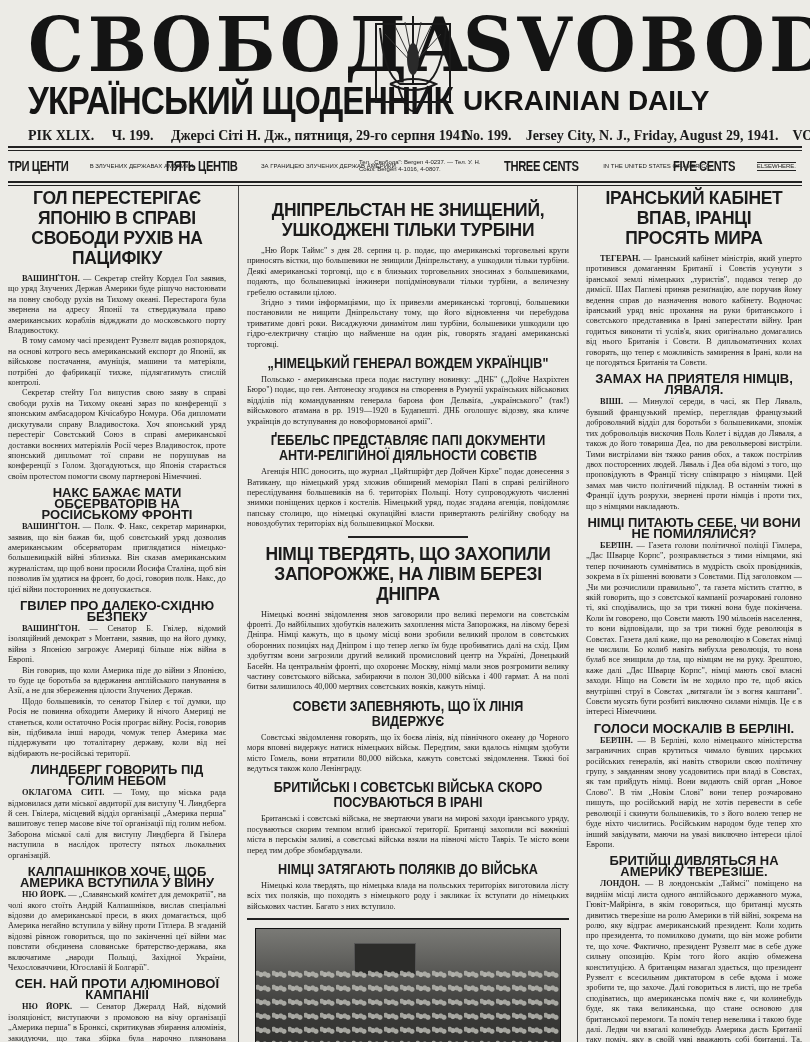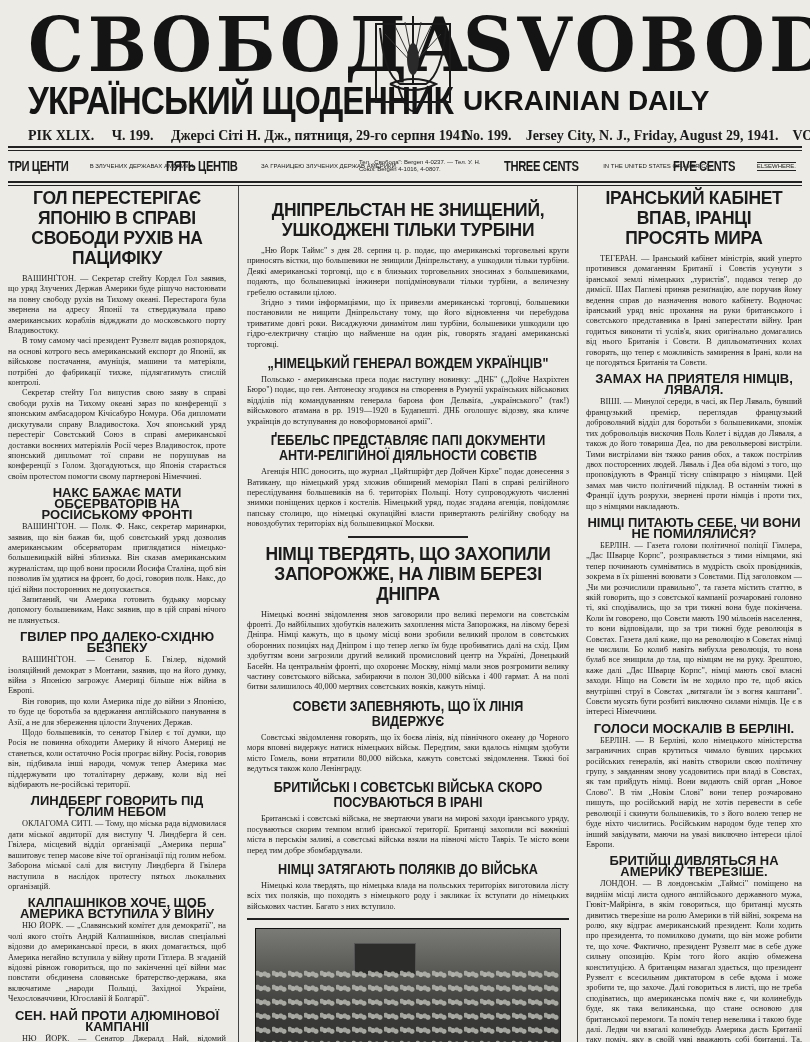--- a/index.html
+++ b/index.html
@@ -22,21 +22,21 @@
   .pricebar .tel{font-size:6px;line-height:7px;margin-left:20px;}
   .cols{position:absolute;top:182px;left:8px;right:8px;bottom:0;}
   .col{position:absolute;top:4px;bottom:0;overflow:hidden;font-size:8.3px;line-height:10.4px;text-align:justify;}
   .c1{left:0;width:218px;}
   .c2{left:230px;width:340px;border-left:1px solid #444;border-right:1px solid #444;padding:12px 8px;box-sizing:border-box;}
   .c3{left:578px;width:216px;}
   h1.hl{font-family:"Liberation Sans",sans-serif;font-weight:bold;font-size:19px;line-height:20px;text-align:center;margin:2px 0 6px 0;letter-spacing:-0.3px;transform:scaleX(0.92);}
   h2.hl{font-family:"Liberation Sans",sans-serif;font-weight:bold;font-size:14px;line-height:15px;text-align:center;margin:6px 0 4px;transform:scaleX(0.9);}
   h3.hl{font-family:Liberation Sans, sans-serif;font-weight:bold;font-size:13px;line-height:11px;text-align:center;margin:5px 0 2px;}
   p{margin:0;text-indent:14px;}
-  .dl{font-weight:normal;}
+  .dl{font-weight:bold;}
   .sep{width:120px;border-top:2px solid #222;margin:6px auto;}
   .photo{position:relative;height:212px;margin:8px 8px 0;background:linear-gradient(180deg,#7a7a76 0%,#5b5b58 18%,#3a3a38 40%,#2b2b29 70%,#1e1e1c 100%);border:1px solid #111;overflow:hidden;}
   .photo .bld{position:absolute;left:98px;top:14px;width:60px;height:30px;background:#2c2c2a;border:1px solid #555;}
   .photo .crowd{position:absolute;left:0;right:0;top:40px;bottom:0;background:
      radial-gradient(circle at 10% 30%,#bdbdb6 2px,transparent 3px),
      radial-gradient(circle at 30% 40%,#c9c9c3 2px,transparent 3px),
      radial-gradient(circle at 55% 35%,#bfbfb8 2px,transparent 3px),
      radial-gradient(circle at 75% 45%,#c4c4bd 2px,transparent 3px);background-size:16px 14px;opacity:0.8;}
   .photo .car{position:absolute;left:70px;top:120px;width:90px;height:40px;border-radius:40px 40px 4px 4px;background:#1a1a18;}
 </style>
@@ -104,21 +104,20 @@
 
     <div class="col c1">
       <h1 class="hl">ГОЛ ПЕРЕСТЕРІГАЄ ЯПОНІЮ В СПРАВІ СВОБОДИ РУХІВ НА ПАЦИФІКУ</h1>
       <div>
         <p><span class="dl">ВАШИНҐТОН.</span> <span>— Секретар стейту Кордел Гол заявив, що уряд Злучених Держав Америки буде рішучо настоювати на повну свободу рухів на Тихому океані. Перестарога була звернена на адресу Японії та стверджувала право американських кораблів віджджати до московського порту Владивостоку.</span></p>
         <p>В тому самому часі президент Рузвелт видав розпорядок, на основі котрого весь американський експорт до Японії, як військове постачання, амуніція, машини та матеріяли, потрібні до фабрикації тихже, підлягатимуть стислій контролі.</p>
         <p>Секретар стейту Гол випустив свою заяву в справі свободи рухів на Тихому океані зараз по конференції з японським амбасадором Кічісабуро Номура. Оба дипломати дискутували справу Владивостока. Хоч японський уряд перестеріг Совєтський Союз в справі американської доставки воєнних матеріялів Росії через Владивосток, проте японський дипльомат тої справи не порушував на конференції з Голом. Здогадуються, що Японія старається своїм протестом помогти свому партнерові Німеччині.</p>
       </div>
       <h3 class="hl">НАКС БАЖАЄ МАТИ ОБСЕРВАТОРІВ НА РОСІЙСЬКОМУ ФРОНТІ</h3>
       <p><span class="dl">ВАШИНҐТОН.</span> <span>— Полк. Ф. Накс, секретар маринарки, заявив, що він бажав би, щоб совєтський уряд дозволив американським обсерваторам приглядатися німецько-большевицькій війні зблизька. Він сказав американським журналістам, що щоб вони просили Йосифа Сталіна, щоб він позволив їм удатися на фронт, бо досі, говорив полк. Накс, до цієї війни посторонних не допускається.</span></p>
-      <p>Запитаний, чи Америка готовить будьяку морську допомогу большевикам, Накс заявив, що в цій справі нічого не плянується.</p>
       <h3 class="hl">ГВІЛЕР ПРО ДАЛЕКО-СХІДНЮ БЕЗПЕКУ</h3>
       <p><span class="dl">ВАШИНҐТОН.</span> <span>— Сенатор Б. Гвілер, відомий ізоляційний демократ з Монтани, заявив, що на його думку, війна з Японією загрожує Америці більше ніж війна в Европі.</span></p>
       <p>Він говорив, що коли Америка піде до війни з Японією, то буде це боротьба за вдержання англійського панування в Азії, а не для збереження цілости Злучених Держав.</p>
       <p>Щодо большевиків, то сенатор Гвілер є тої думки, що Росія не повинна обходити Америку й нічого Америці не станеться, коли остаточно Росія програє війну. Росія, говорив він, підбивала інші народи, чомуж тепер Америка має піддержувати цю тоталітарну державу, коли від неї відбирають не-російські території.</p>
       <h3 class="hl">ЛИНДБЕРГ ГОВОРИТЬ ПІД ГОЛИМ НЕБОМ</h3>
       <p><span class="dl">ОКЛАГОМА СИТІ.</span> <span>— Тому, що міська рада відмовилася дати міської авдиторії для виступу Ч. Линдберга й сен. Гвілера, місцевий відділ організації „Америка перша" вашитовує тепер масове віче тої організації під голим небом. Заборона міської салі для виступу Линдберга й Гвілера наступила в наслідок протесту пятьох льокальних організацій.</span></p>
       <h3 class="hl">КАЛПАШНІКОВ ХОЧЕ, ЩОБ АМЕРИКА ВСТУПИЛА У ВІЙНУ</h3>
       <p><span class="dl">НЮ ЙОРК.</span> <span>— „Славянський комітет для демократії", на чолі якого стоїть Андрій Калпашніков, вислав спеціальні відозви до американської преси, в яких домагається, щоб Америка негайно вступила у війну проти Гітлера. В згаданій відозві рівнож говориться, що по закінченні цеї війни має повстати обєдинена словянське братерство-держава, яка включатиме „народи Польщі, Західної України, Чехословаччини, Югославії й Болгарії".</span></p>
       <h3 class="hl">СЕН. НАЙ ПРОТИ АЛЮМІНОВОЇ КАМПАНІЇ</h3>
       <p><span class="dl">НЮ ЙОРК.</span> <span>— Сенатор Джералд Най, відомий ізоляціоніст, виступаючи з промовою на вічу організації „Америка перша" в Бронксі, скритикував збирання алюмінія, закидуючи, що така збірка була нарочно плянована інтервенціоністами, щоб викликати воєнні настрої серед американського народу. Він твердив, що Америка повинна дальше стояти осторонь від европейської війни.</span></p>

